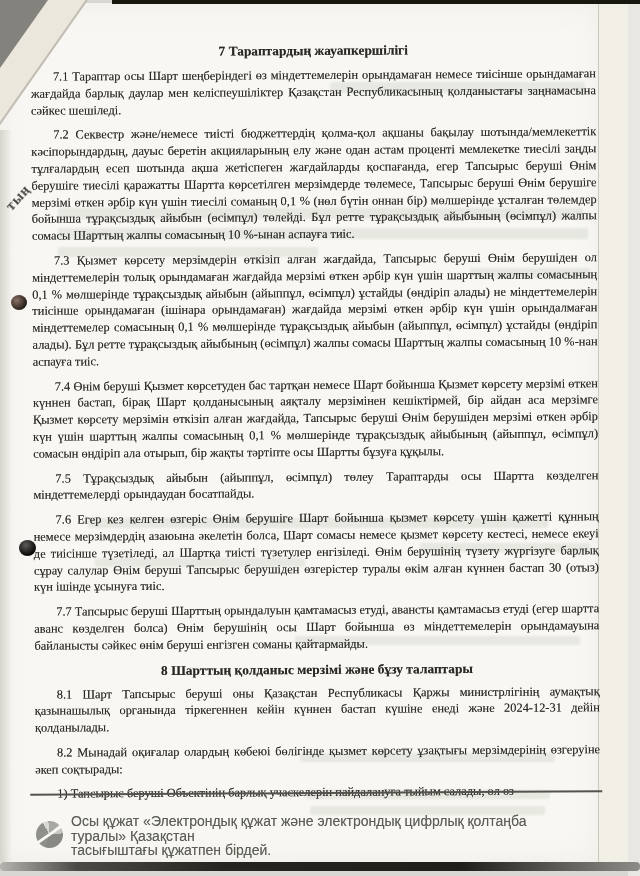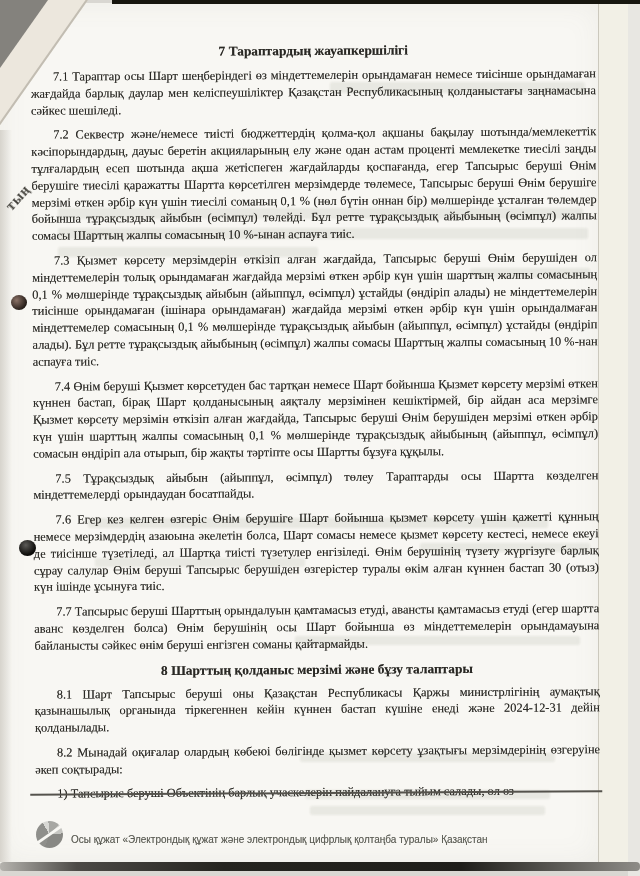--- a/index.html
+++ b/index.html
@@ -47,22 +47,22 @@
   .struck-wrap{position:relative;}
   .struck-wrap p{margin:0;}
   .strike-line{position:absolute;left:-5px;right:-2px;top:8px;height:1.6px;background:#55534d;}
 
   
   .efooter{position:absolute;left:0;top:813px;width:600px;height:50px;}
   .stamp{position:absolute;left:36px;top:8px;width:27px;height:27px;border-radius:50%;
          background:conic-gradient(from 200deg,#8f8f8b 0 130deg,#d8d8d4 130deg 155deg,#a7a7a3 155deg 205deg,#c6c6c2 205deg 245deg,#888884 245deg 360deg);}
   .stamp-slash{position:absolute;left:-2px;top:12px;width:31px;height:3px;background:#f8f7f3;transform:rotate(-35deg);}
   .efooter .etext{position:absolute;left:71px;top:1px;width:500px;
-         font-family:"Liberation Sans",sans-serif;font-size:10px;line-height:14.7px;
-         color:#5c5d55;text-shadow:0 0 .3px rgba(92,93,85,.5);margin-top:19px;}
+         font-family:"Liberation Sans",sans-serif;font-size:14px;line-height:14.7px;
+         color:#5c5d55;text-shadow:0 0 .3px rgba(92,93,85,.5);}
 </style>
 </head>
 <body>
 
 <div class="canvas">
 
   <div class="paper"></div>
   <div class="strip-right-1"></div>
   <div class="strip-right-2"></div>
   <div class="strip-top"></div>
@@ -106,17 +106,18 @@
       <div class="strike-line"></div>
     </div>
   </div>
 
   <div class="efooter">
     <div class="stamp">
       <div class="stamp-slash"></div>
     </div>
     <div class="etext">
       <div>Осы құжат «Электрондық құжат және электрондық цифрлық қолтаңба туралы» Қазақстан</div>
+      <div>тасығыштағы құжатпен бірдей.</div>
     </div>
   </div>
 
   <div class="strip-bottom"></div>
 </div>
 
 </body></html>

